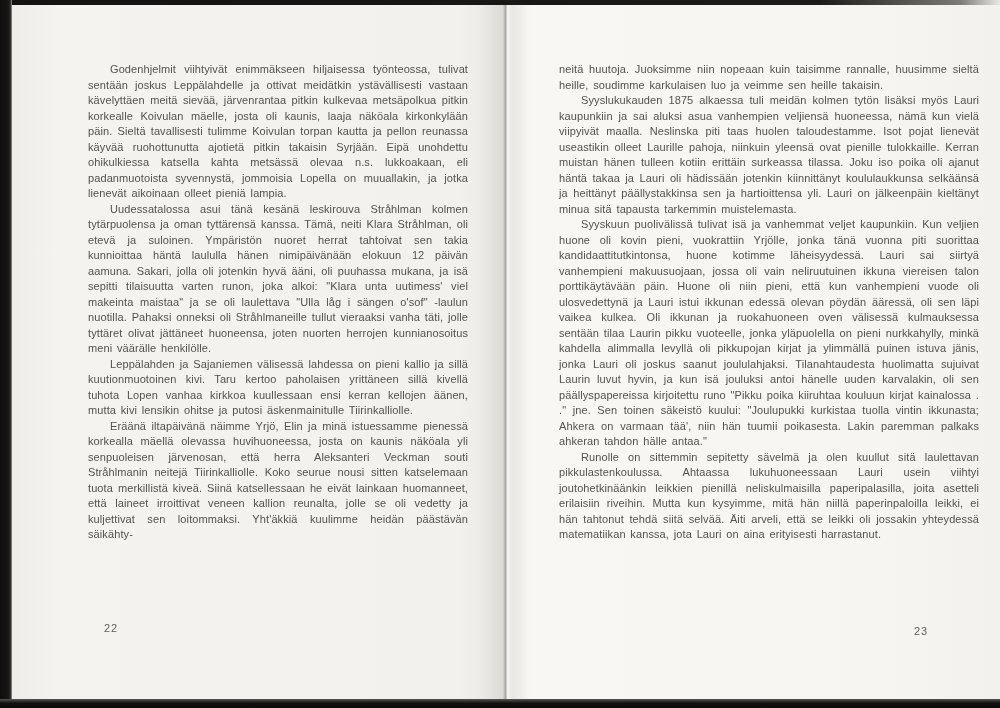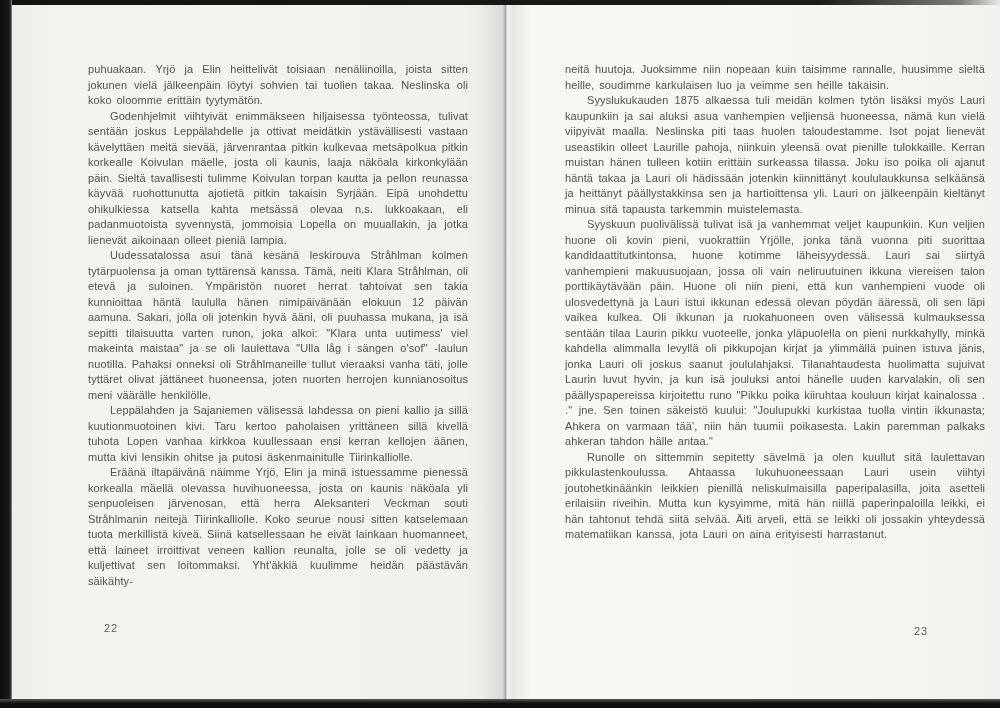--- a/index.html
+++ b/index.html
@@ -34,21 +34,21 @@
     position: absolute; left: 480px; top: 5px; width: 52px; height: 694px;
     background: linear-gradient(to right,
       rgba(0,0,0,0) 0%, rgba(0,0,0,0.05) 44%, rgba(120,118,114,0.55) 49%,
       rgba(255,255,255,0.5) 53%, rgba(0,0,0,0.02) 62%, rgba(0,0,0,0) 100%);
   }
   .page { position: absolute; top: 0; height: 708px; }
   .page-left { left: 12px; width: 468px; }
   .page-right { left: 532px; width: 468px; }
   .text-block { position: absolute; }
   .page-left .text-block { left: 76px; top: 62px; width: 380px; }
-  .page-right .text-block { left: 33px; top: 62px; width: 420px; }
+  .page-right .text-block { left: 27px; top: 62px; width: 420px; }
   .para {
     margin: 0;
     font-size: 11px;
     line-height: 15.5px;
     color: var(--ink);
     text-align: justify;
     text-indent: 22px;
     word-spacing: 1.6px;
     letter-spacing: 0.1px;
   }
@@ -64,21 +64,20 @@
 </style>
 </head>
 <body>
 
 <div class="scan">
 
   <div class="gutter"></div>
 
   <div class="page page-left">
     <div class="text-block">
-        <p class="para no-indent">puhuakaan. Yrjö ja Elin heittelivät toisiaan nenäliinoilla, joista sitten jokunen vielä jälkeenpäin löytyi sohvien tai tuolien takaa. Neslinska oli koko oloomme erittäin tyytymätön.</p>
         <p class="para">Godenhjelmit viihtyivät enimmäkseen hiljaisessa työnteossa, tulivat sentään joskus Leppälahdelle ja ottivat meidätkin ystävällisesti vastaan kävelyttäen meitä sievää, järvenrantaa pitkin kulkevaa metsäpolkua pitkin korkealle Koivulan mäelle, josta oli kaunis, laaja näköala kirkonkylään päin. Sieltä tavallisesti tulimme Koivulan torpan kautta ja pellon reunassa käyvää ruohottunutta ajotietä pitkin takaisin Syrjään. Eipä unohdettu ohikulkiessa katsella kahta metsässä olevaa n.s. lukkoakaan, eli padanmuotoista syvennystä, jommoisia Lopella on muuallakin, ja jotka lienevät aikoinaan olleet pieniä lampia.</p>
         <p class="para">Uudessatalossa asui tänä kesänä leskirouva Stråhlman kolmen tytärpuolensa ja oman tyttärensä kanssa. Tämä, neiti Klara Stråhlman, oli etevä ja suloinen. Ympäristön nuoret herrat tahtoivat sen takia kunnioittaa häntä laululla hänen nimipäivänään elokuun 12 päivän aamuna. Sakari, jolla oli jotenkin hyvä ääni, oli puuhassa mukana, ja isä sepitti tilaisuutta varten runon, joka alkoi: "Klara unta uutimess' viel makeinta maistaa" ja se oli laulettava "Ulla låg i sängen o'sof" -laulun nuotilla. Pahaksi onneksi oli Stråhlmaneille tullut vieraaksi vanha täti, jolle tyttäret olivat jättäneet huoneensa, joten nuorten herrojen kunnianosoitus meni väärälle henkilölle.</p>
         <p class="para">Leppälahden ja Sajaniemen välisessä lahdessa on pieni kallio ja sillä kuutionmuotoinen kivi. Taru kertoo paholaisen yrittäneen sillä kivellä tuhota Lopen vanhaa kirkkoa kuullessaan ensi kerran kellojen äänen, mutta kivi lensikin ohitse ja putosi äskenmainitulle Tiirinkalliolle.</p>
         <p class="para">Eräänä iltapäivänä näimme Yrjö, Elin ja minä istuessamme pienessä korkealla mäellä olevassa huvihuoneessa, josta on kaunis näköala yli senpuoleisen järvenosan, että herra Aleksanteri Veckman souti Stråhlmanin neitejä Tiirinkalliolle. Koko seurue nousi sitten katselemaan tuota merkillistä kiveä. Siinä katsellessaan he eivät lainkaan huomanneet, että laineet irroittivat veneen kallion reunalta, jolle se oli vedetty ja kuljettivat sen loitommaksi. Yht'äkkiä kuulimme heidän päästävän säikähty-</p>
       </div>
     <div class="page-number page-number-left">22</div>
   </div>
 
   <div class="page page-right">
     <div class="text-block">

